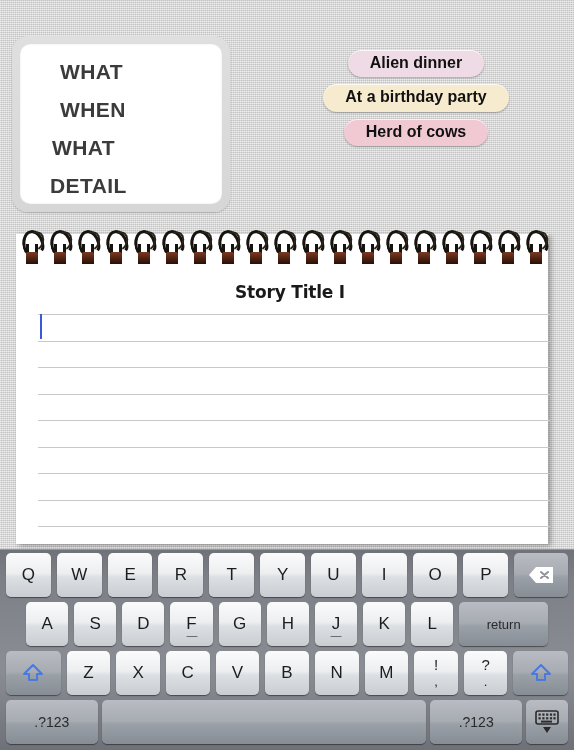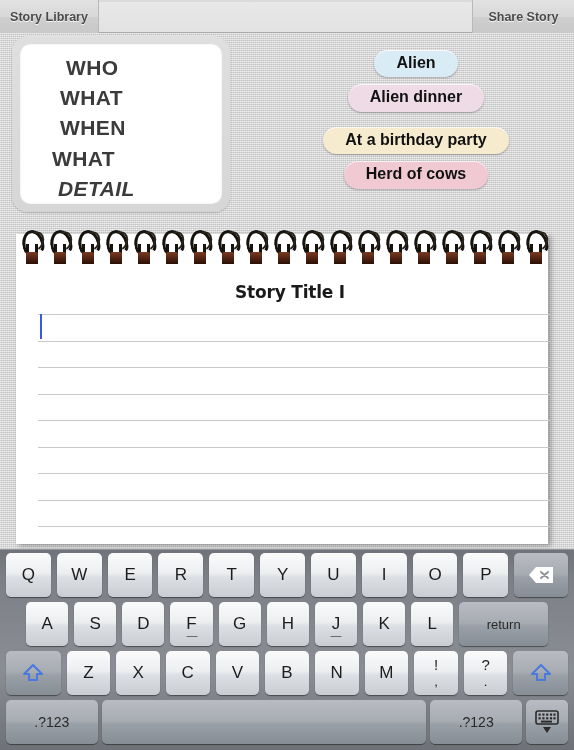--- a/index.html
+++ b/index.html
@@ -59,21 +59,21 @@
   .prompt-word{
     font-size:21px;font-weight:bold;color:#3b3b3b;
     letter-spacing:.4px;line-height:1;
     padding-left:42px;
     white-space:nowrap;
   }
   .prompt-word.w-who  {padding-left:46px;}
   .prompt-word.w-what {padding-left:40px;}
   .prompt-word.w-when {padding-left:40px;}
   .prompt-word.w-where{padding-left:32px;}
-  .prompt-word.w-detail{padding-left:38px;font-style:italic;}
+  .prompt-word.w-detail{padding-left:30px;}
 
   
   .pill-stack{
     position:absolute;left:270px;top:50px;width:292px;
     display:flex;flex-direction:column;align-items:center;gap:7px;
   }
   .pill{
     display:inline-block;
     padding:4px 22px 5px 22px;
     border-radius:18px;
@@ -186,40 +186,33 @@
   .key.num{flex:2.4 1 0;font-size:14px;color:#2a2a2a;}
   .key.space{flex:8.5 1 0;}
   .key.kbd{flex:1.1 1 0;}
   svg{display:block;}
 </style>
 </head>
 <body>
 
 <div id="app">
 
-  <div class="toolbar">
-    <div class="toolbar-mid"></div>
-    <div class="toolbar-btn" id="btn-library">Story Library</div>
-    <div class="toolbar-btn" id="btn-share">Share Story</div>
-  </div>
 
   <div class="prompt-panel">
     <div class="prompt-inner">
-      <div class="prompt-word w-who">WHO</div>
       <div class="prompt-word w-what">WHAT</div>
       <div class="prompt-word w-when">WHEN</div>
       <div class="prompt-word w-where">WHAT</div>
       <div class="prompt-word w-detail">DETAIL</div>
     </div>
   </div>
 
   <div class="pill-stack">
-    <div class="pill" style="background: rgb(217, 236, 246);">Alien</div>
     <div class="pill" style="background: rgb(238, 219, 230);">Alien dinner</div>
-    <div class="pill" style="background: rgb(247, 235, 207); margin-top: 8px;">At a birthday party</div>
+    <div class="pill" style="background: rgb(247, 235, 207);">At a birthday party</div>
     <div class="pill" style="background: rgb(240, 201, 210);">Herd of cows</div>
   </div>
 
   <div class="notepad">
     <div class="pad-paper">
       <div class="pad-title">Story Title I</div>
       <div class="pad-lines" id="pad-lines">
           <div class="pad-line" style="top: 0px;"></div>
           <div class="pad-line" style="top: 26.5px;"></div>
           <div class="pad-line" style="top: 53px;"></div>

